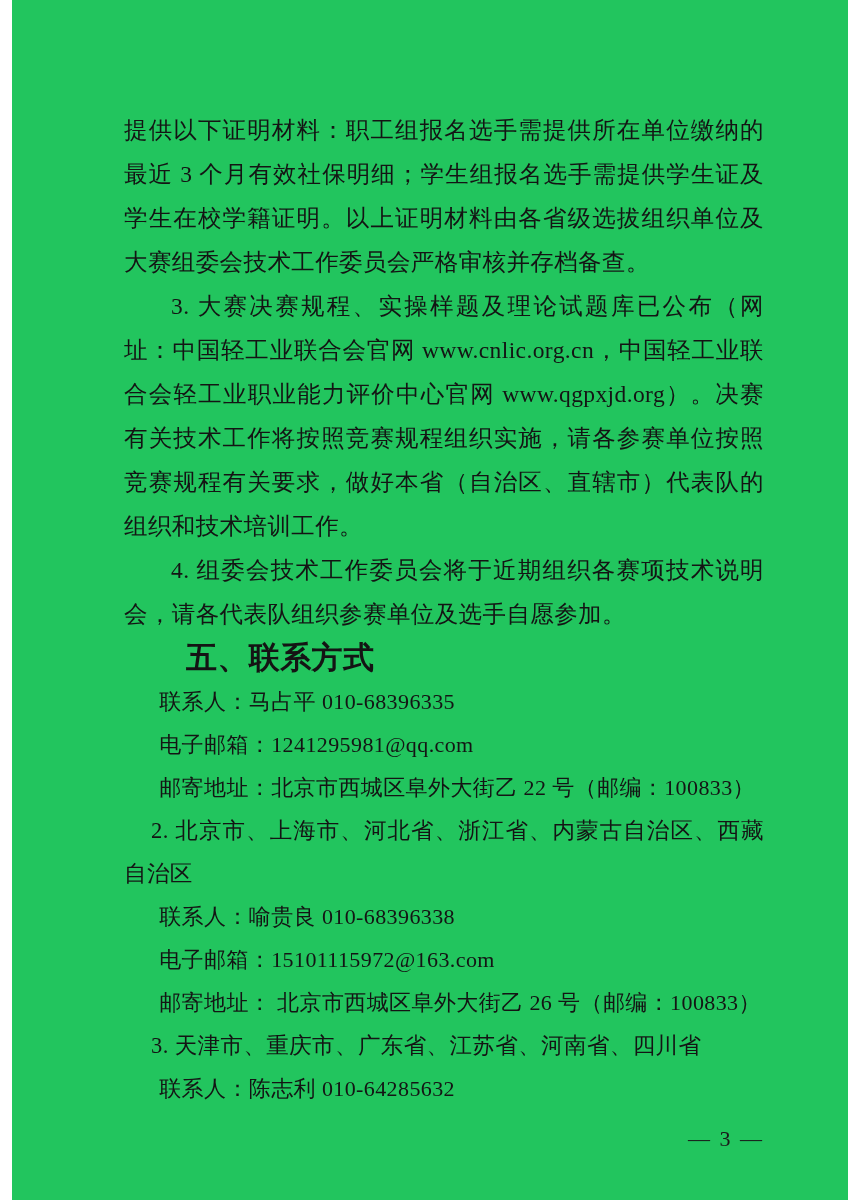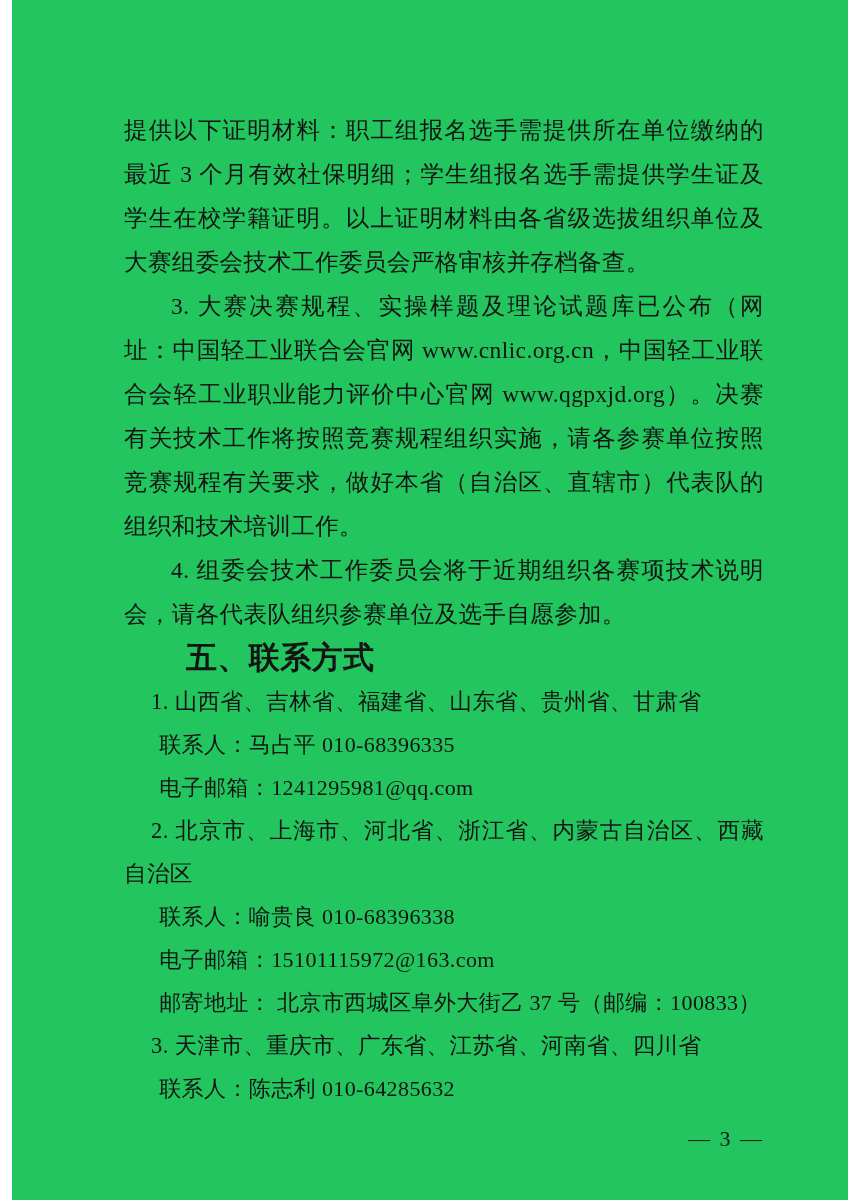--- a/index.html
+++ b/index.html
@@ -79,28 +79,28 @@
   <div class="content">
 
     <p class="hang blk">提供以下证明材料：职工组报名选手需提供所在单位缴纳的最近 3 个月有效社保明细；学生组报名选手需提供学生证及学生在校学籍证明。以上证明材料由各省级选拔组织单位及大赛组委会技术工作委员会严格审核并存档备查。</p>
 
     <p class="indent blk">3. 大赛决赛规程、实操样题及理论试题库已公布（网址：中国轻工业联合会官网 www.cnlic.org.cn，中国轻工业联合会轻工业职业能力评价中心官网 www.qgpxjd.org）。决赛有关技术工作将按照竞赛规程组织实施，请各参赛单位按照竞赛规程有关要求，做好本省（自治区、直辖市）代表队的组织和技术培训工作。</p>
 
     <p class="indent blk">4. 组委会技术工作委员会将于近期组织各赛项技术说明会，请各代表队组织参赛单位及选手自愿参加。</p>
 
     <p class="section-title">五、联系方式</p>
 
-    <p class="contact-head">1. 山西省、吉林省、福建省、山东省、贵州省、甘肃省</p>
     <p class="contact-line">联系人：马占平  010-68396335</p>
     <p class="contact-line">电子邮箱：1241295981@qq.com</p>
+    <p class="contact-line">邮寄地址：北京市西城区阜外大街乙 22 号（邮编：100833）</p>
 
     <p class="contact-head">2. 北京市、上海市、河北省、浙江省、内蒙古自治区、西藏自治区</p>
     <p class="contact-line">联系人：喻贵良  010-68396338</p>
     <p class="contact-line">电子邮箱：15101115972@163.com</p>
-    <p class="contact-line">邮寄地址： 北京市西城区阜外大街乙 37 号（邮编：100833）</p>
+    <p class="contact-line">邮寄地址： 北京市西城区阜外大街乙 26 号（邮编：100833）</p>
 
     <p class="contact-head">3. 天津市、重庆市、广东省、江苏省、河南省、四川省</p>
     <p class="contact-line">联系人：陈志利  010-64285632</p>
 
   </div>
 
   <div class="pagenum">— 3 —</div>
 </div>
 
 </body></html>

